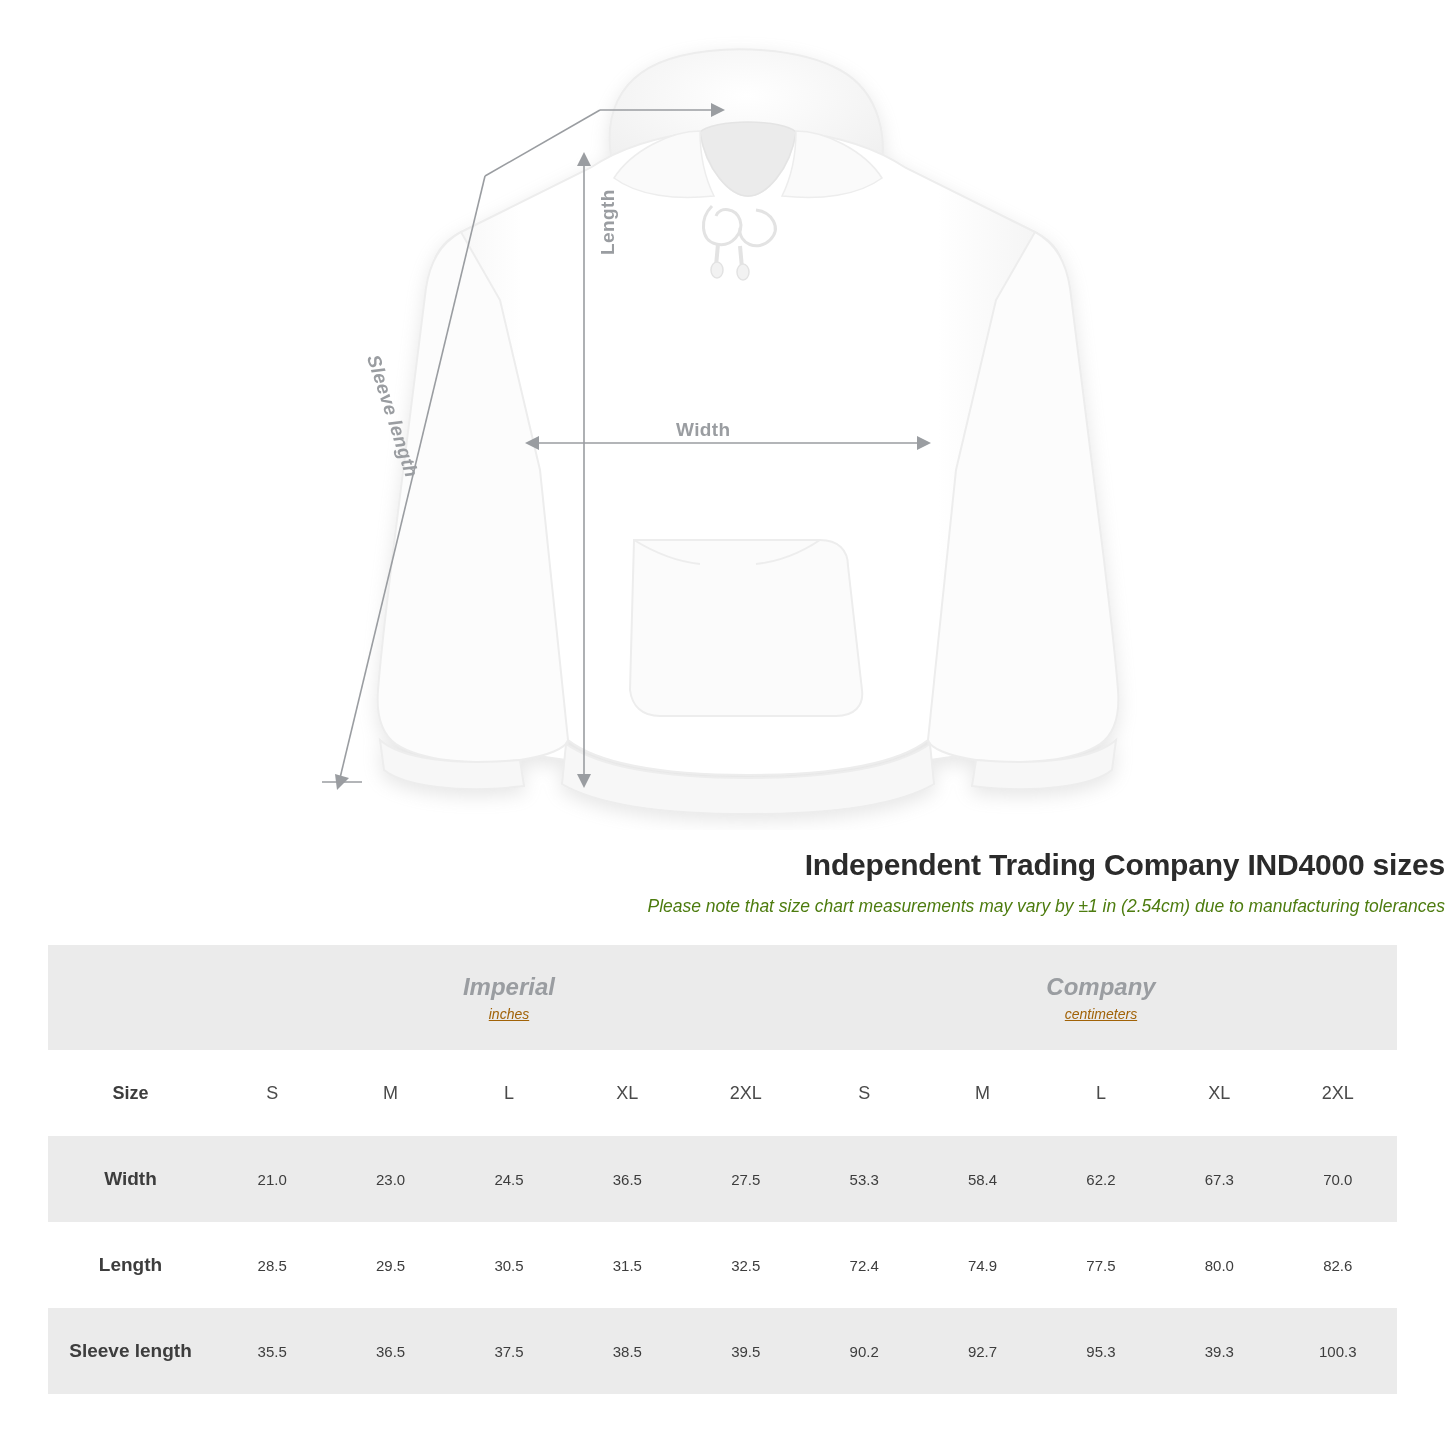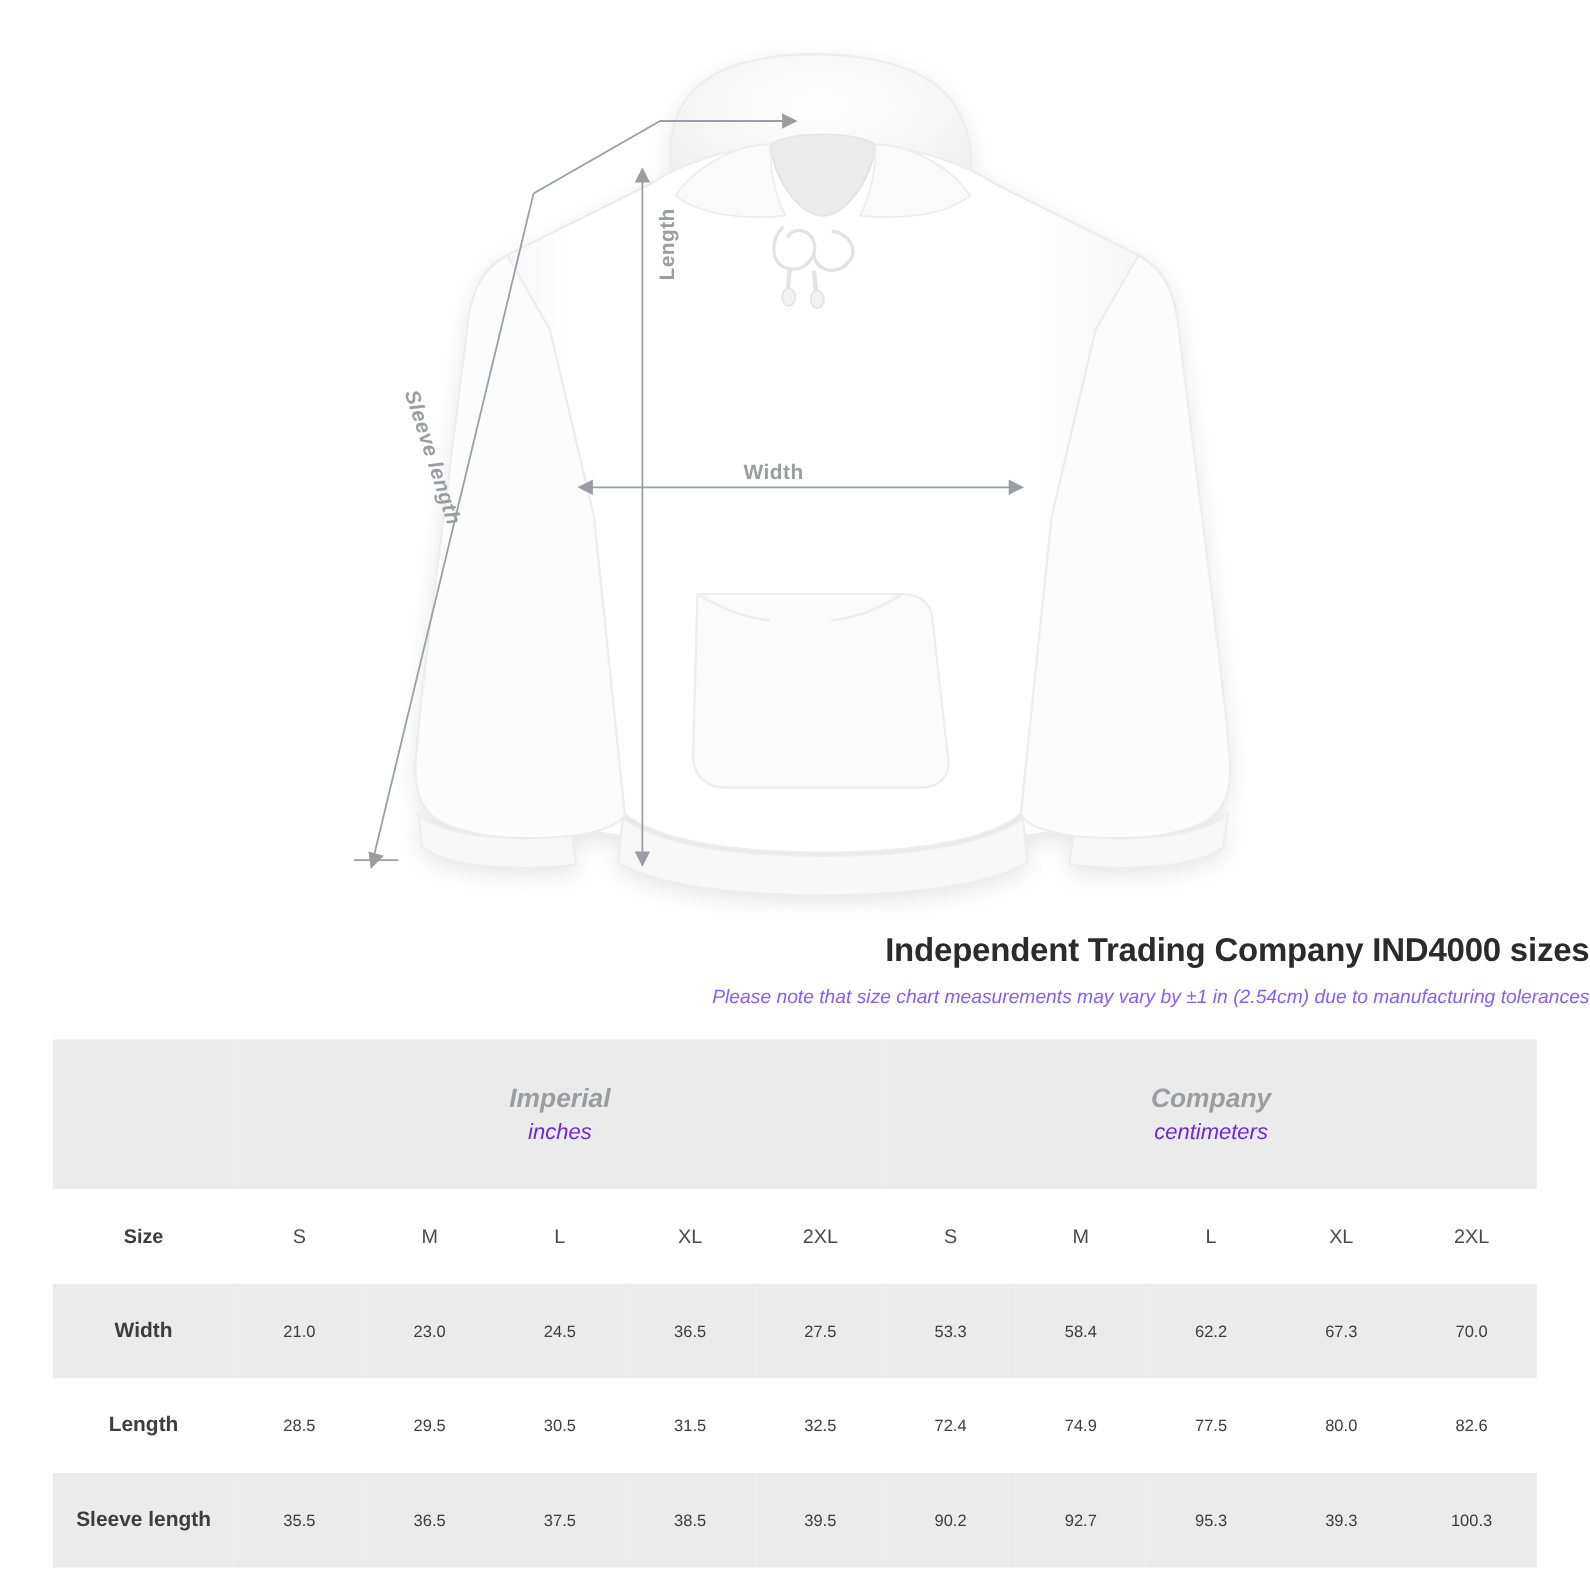--- a/index.html
+++ b/index.html
@@ -69,53 +69,54 @@
   .chart-title {
     font-size: 30px;
     font-weight: bold;
     color: #2b2b2b;
     letter-spacing: -0.2px;
   }
   .chart-note {
     margin-top: 14px;
     font-size: 17.5px;
     font-style: italic;
-    color: #8b5cf6;
+    color: #4d7c0f;
   }
 
   
   .table-wrap {
     margin: 28px 48px 0 48px;
   }
   table.size-table {
     border-collapse: collapse;
     width: 1349px;
     table-layout: fixed;
   }
   table.size-table td, table.size-table th {
     border: 0;
     text-align: center;
     vertical-align: middle;
   }
   .sys-head {
     background: #ebebeb;
-    height: 136px;
+    height: 105px;
   }
   .sys-head .sys-name {
     font-size: 24px;
     font-weight: bold;
     font-style: italic;
     color: #9a9da1;
     line-height: 1.2;
   }
   .sys-head .sys-unit {
-    font-size: 20px;
+    font-size: 14px;
     font-style: italic;
-    color: #6d28d9;
+    color: #a16207;
     margin-top: 5px;
+    text-decoration: underline;
   }
 
   tr.row-header td {
     height: 84px;
     background: #ffffff;
     font-size: 18px;
     color: #4a4a4a;
     margin-top: 40px;
   }
   tr.row-header td.rowlabel {

